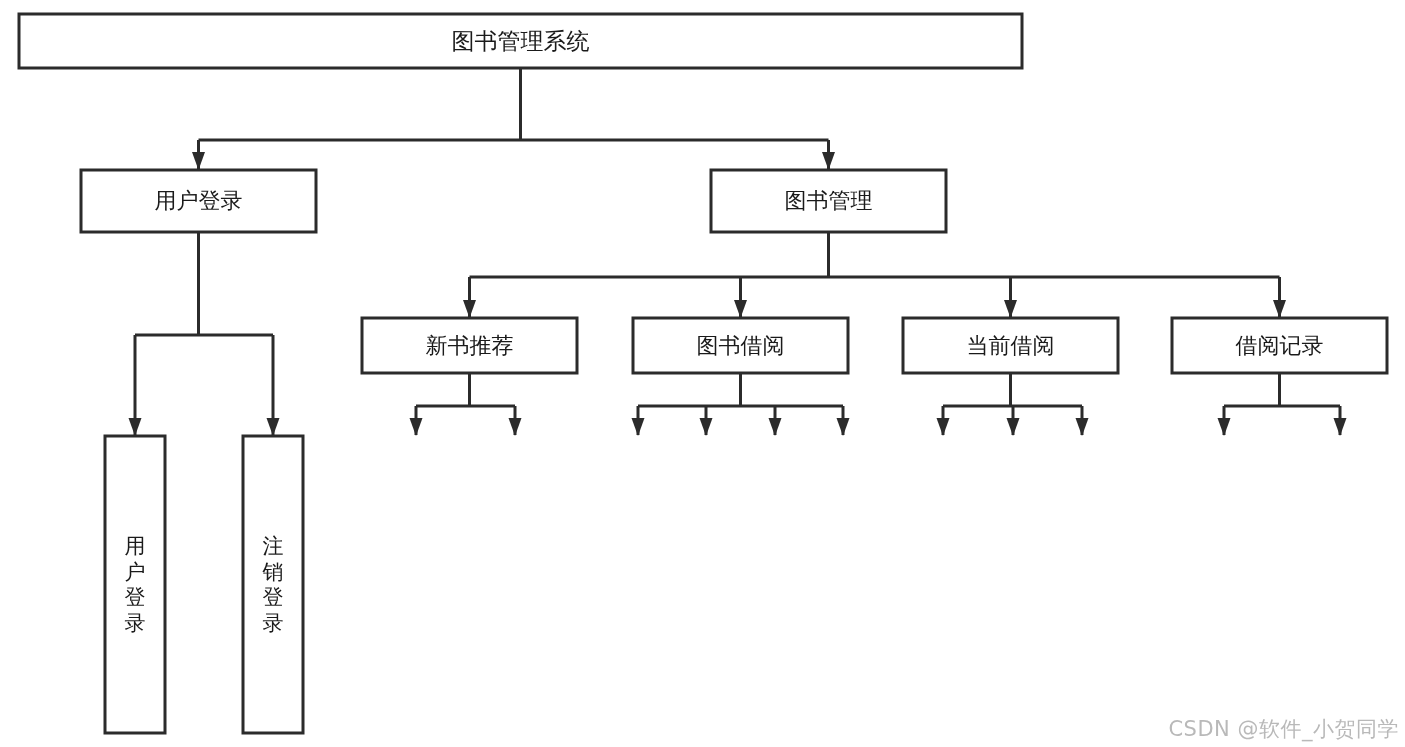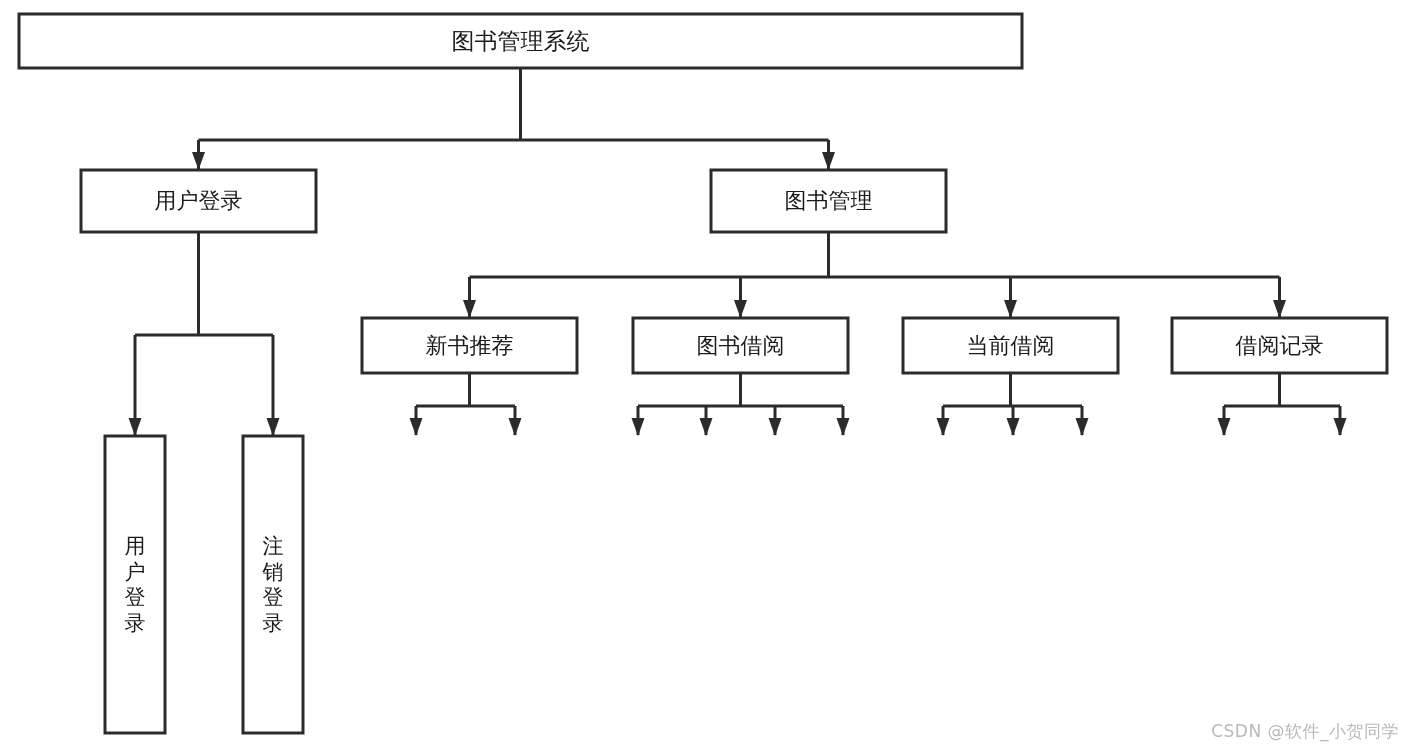--- a/index.html
+++ b/index.html
@@ -19,21 +19,21 @@
     dominant-baseline:middle;
   }
   .node-label-root{font-size:23px;}
   .vlabel{
     font-family:"DejaVu Sans","Liberation Sans",sans-serif;
     fill:#1a1a1a;font-size:21px;text-anchor:middle;
   }
   .watermark{
     position:absolute;right:6px;bottom:4px;
     font-family:"DejaVu Sans","Liberation Sans",sans-serif;
-    font-size:17px;color:#b9b9b9;letter-spacing:0.5px;
+    font-size:21px;color:#b9b9b9;letter-spacing:0.5px;
     white-space:nowrap;user-select:none;
   }
 </style>
 </head>
 <body>
 
 <div id="diagram-root">
   <svg id="diagram-svg" width="1405" height="747" viewBox="0 0 1405 747">
     <g id="edges-layer">
         <line x1="520.5" y1="68" x2="520.5" y2="140" class="edge"></line>

